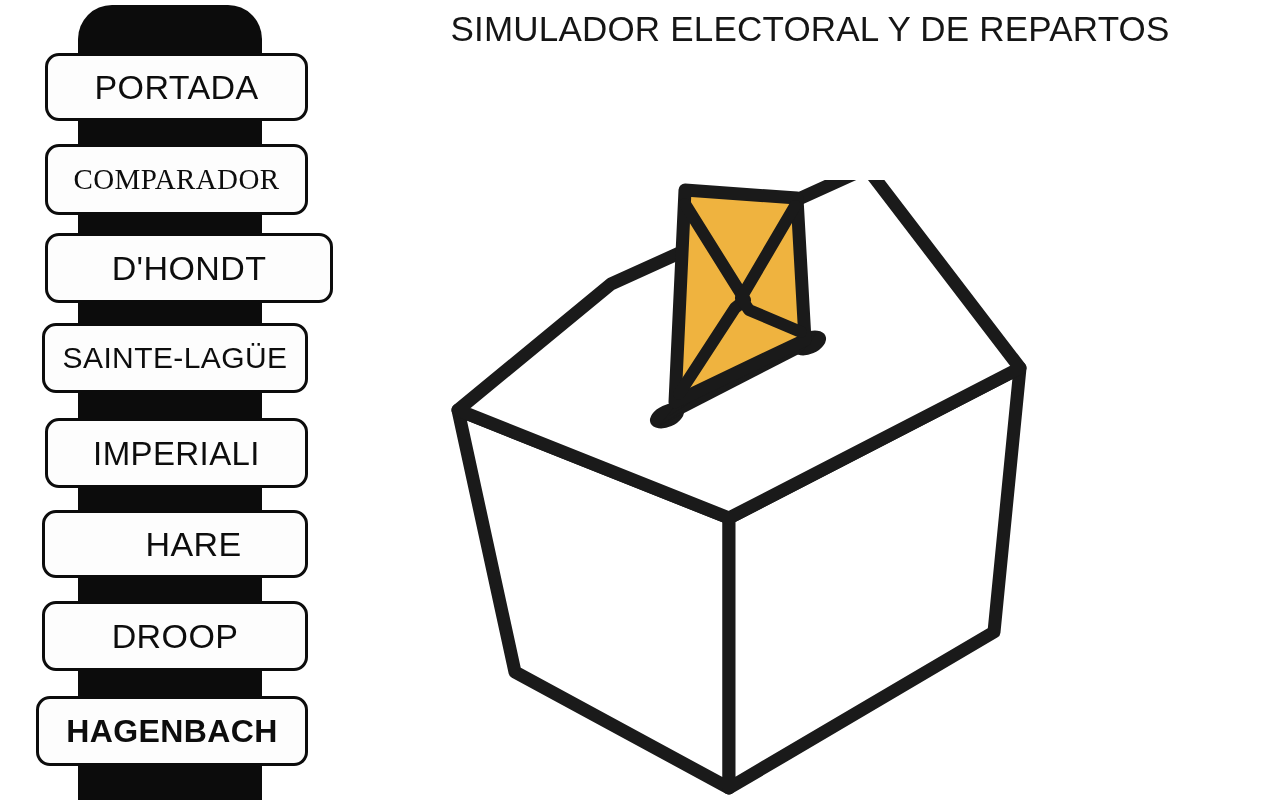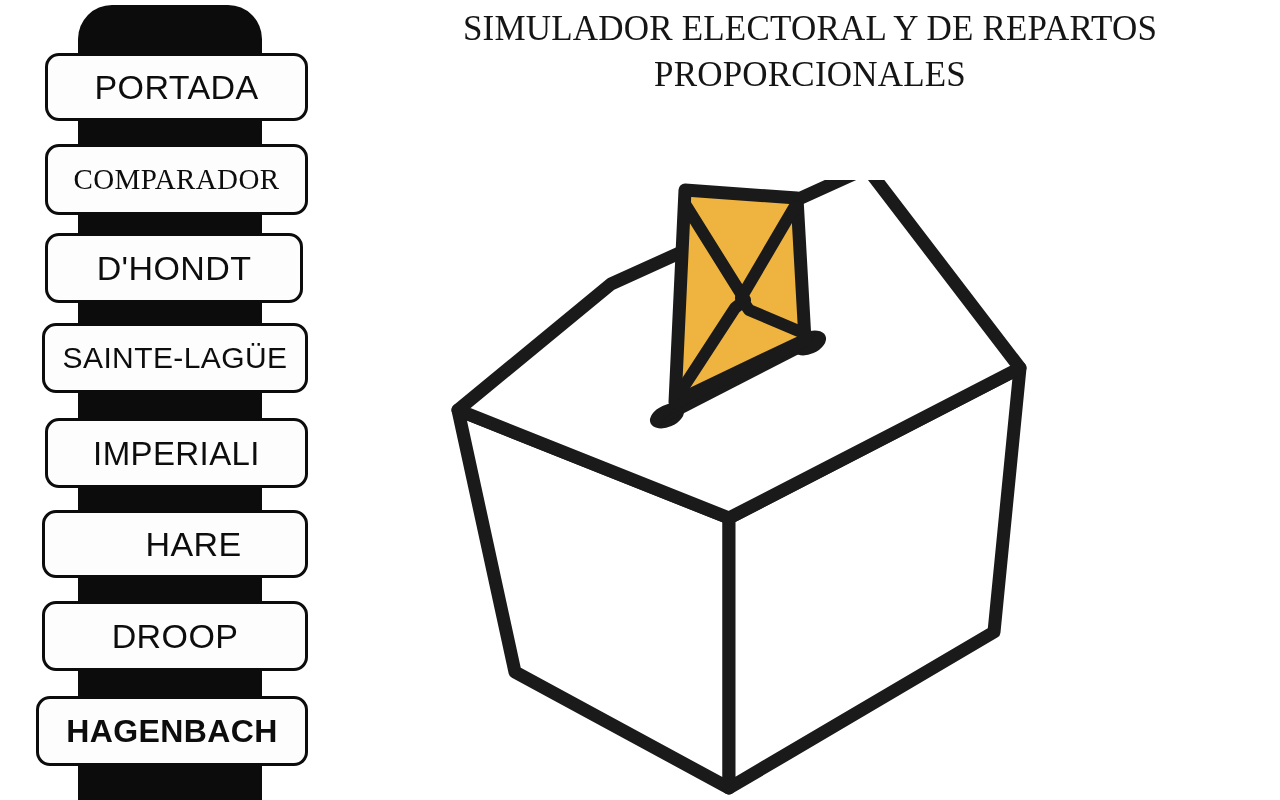--- a/index.html
+++ b/index.html
@@ -61,21 +61,21 @@
   .nav-label {
     color: #0d0d0d;
     letter-spacing: 0.4px;
     white-space: nowrap;
     line-height: 1;
   }
 
   
   .nav-item.i0 { left: 45px;  top: 53px;  width: 263px; height: 68px; }
   .nav-item.i1 { left: 45px;  top: 144px; width: 263px; height: 71px; font-family: Liberation Serif, serif; }
-  .nav-item.i2 { left: 45px;  top: 233px; width: 258px; height: 70px; }
+  .nav-item.i2 { left: 45px;  top: 233px; width: 288px; height: 70px; }
   .nav-item.i3 { left: 42px;  top: 323px; width: 266px; height: 70px; }
   .nav-item.i4 { left: 45px;  top: 418px; width: 263px; height: 70px; }
   .nav-item.i5 { left: 42px;  top: 510px; width: 266px; height: 68px; padding-left: 37px; }
   .nav-item.i6 { left: 42px;  top: 601px; width: 266px; height: 70px; }
   .nav-item.i7 { left: 36px;  top: 696px; width: 272px; height: 70px; font-weight: bold; }
 
   .nav-item.i0 .nav-label { font-size: 34px; }
   .nav-item.i1 .nav-label { font-size: 29px; }
   .nav-item.i2 .nav-label { font-size: 34px; }
   .nav-item.i3 .nav-label { font-size: 30px; }
@@ -84,21 +84,20 @@
   .nav-item.i6 .nav-label { font-size: 34px; }
   .nav-item.i7 .nav-label { font-size: 32px; }
 
   
   #main {
     position: absolute;
     left: 340px;
     top: 0;
     width: 940px;
     height: 800px;
-    font-family: Liberation Serif, serif;
   }
 
   #page-title {
     position: absolute;
     left: 0;
     top: 6px;
     width: 940px;
     text-align: center;
     font-size: 35px;
     line-height: 46px;
@@ -158,21 +157,20 @@
       <span class="nav-label">HAGENBACH</span>
     </div>
 
   </div>
 </div>
 
 <div id="main">
 
   <h1 id="page-title">
     <span>SIMULADOR ELECTORAL Y DE REPARTOS</span><br>
-    <span>PROPORCIONALES</span>
   </h1>
 
   <div id="ballot-illustration">
     <svg width="620" height="625" viewBox="0 0 620 625" xmlns="http://www.w3.org/2000/svg">
 
       <g>
 
         <polygon points="13,230 284,338 284,608 70,492" fill="#ffffff" stroke="#1a1a1a" stroke-width="13" stroke-linejoin="round"></polygon>
 
         <polygon points="284,338 575,188 549,452 284,608" fill="#ffffff" stroke="#1a1a1a" stroke-width="13" stroke-linejoin="round"></polygon>

